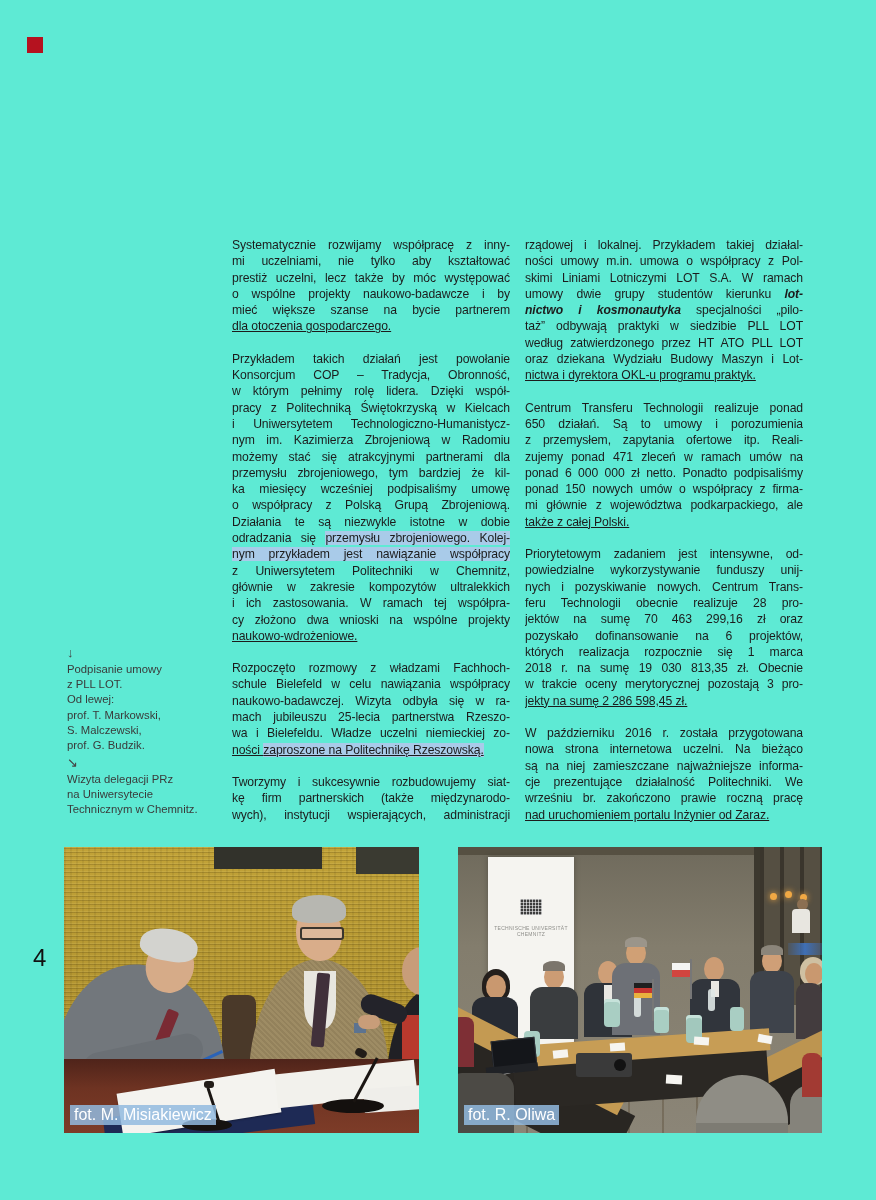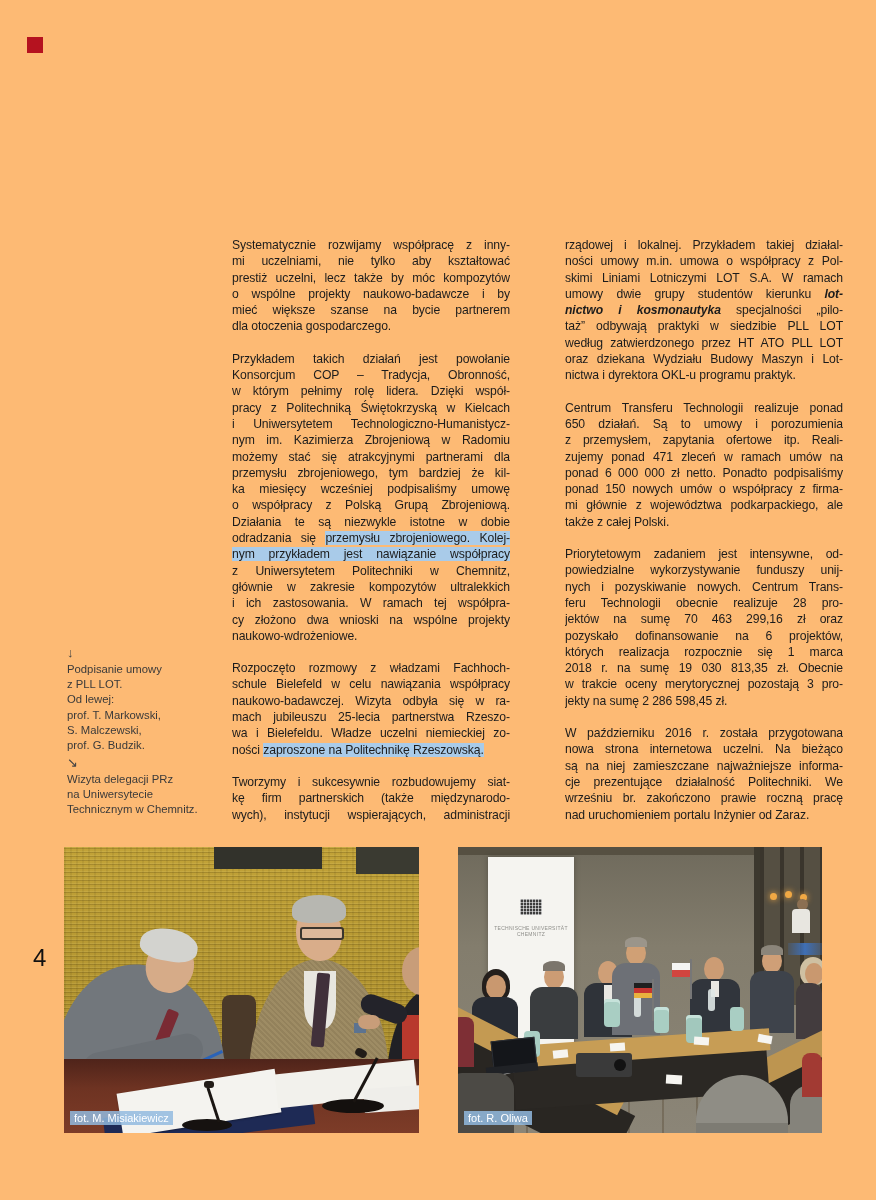--- a/index.html
+++ b/index.html
@@ -1,47 +1,47 @@
 <!DOCTYPE html>
 <html><head>
 <meta charset="utf-8">
 <style>
   html,body{margin:0;padding:0;background:#fff;}
-  .page{position:relative;width:876px;height:1200px;background:#fdba74;overflow:hidden;
+  .page{position:relative;width:876px;height:1200px;background:#5eead4;overflow:hidden;
         font-family:"Liberation Sans",sans-serif;}
   .abs{position:absolute;}
 
   
   .corner{position:absolute;left:27px;top:37px;width:16px;height:16px;background:#b5121f;}
 
   
   .col{position:absolute;top:237px;width:278px;color:#1c1c1c;font-size:12.2px;
        letter-spacing:-0.1px;}
-  .col1{left:232px;} .col2{left:565px;}
+  .col1{left:232px;} .col2{left:525px;}
   .para{margin:0 0 16px 0;}
   .tline{height:16.3px;line-height:16.3px;overflow:hidden;
          text-align:justify;text-align-last:justify;white-space:normal;}
-  .tline.lastline{text-align-last:left;}
+  .tline.lastline{text-align-last:left;text-decoration:underline;}
   .run.it{font-style:italic;font-weight:bold;}
   .run.hl{background:#a9cbe9;}
 
   
   .scap{position:absolute;left:67px;width:160px;color:#3a3a3a;font-size:11.3px;}
   .scap1{top:645px;} .scap2{top:755px;}
   .cap-arrow{font-size:13px;color:#444;height:17px;line-height:15px;}
   .cap-line{height:15.2px;line-height:15.2px;}
 
   
   .pagenum{position:absolute;left:33px;top:944px;font-size:24px;color:#111;}
 
   
   .photo{position:absolute;top:847px;height:286px;overflow:hidden;background:#888;}
   .photo-left{left:64px;width:355px;}
   .photo-right{left:458px;width:364px;}
-  .pcred{position:absolute;left:6px;bottom:8px;font-size:11px;color:#fff;
+  .pcred{position:absolute;left:6px;bottom:8px;font-size:16px;color:#fff;
          background:rgba(146,186,223,.85);padding:1px 4px;z-index:40;}
 
   
   .wallL{left:0;top:0;width:355px;height:286px;background-color:#b09231;
     background-image:
       repeating-linear-gradient(0deg, rgba(60,45,5,.20) 0 1px, rgba(255,240,170,.10) 1px 2px, rgba(0,0,0,0) 2px 4px),
       repeating-linear-gradient(90deg, rgba(0,0,0,.06) 0 2px, transparent 2px 6px),
       linear-gradient(180deg,#c2a338 0%,#b29430 55%,#a08428 100%);}
   
   .wallR{left:0;top:0;width:364px;height:286px;
@@ -53,21 +53,21 @@
 <body>
 
 <div class="page">
 
   <div class="corner"></div>
 
   <div class="col col1">
       <div class="para">
         <div class="tline"><span class="run">Systematycznie rozwijamy współpracę z inny-</span></div>
         <div class="tline"><span class="run">mi uczelniami, nie tylko aby kształtować</span></div>
-        <div class="tline"><span class="run">prestiż uczelni, lecz także by móc kompozytów</span></div>
+        <div class="tline"><span class="run">prestiż uczelni, lecz także by móc występować</span></div>
         <div class="tline"><span class="run">o wspólne projekty naukowo-badawcze i by</span></div>
         <div class="tline"><span class="run">mieć większe szanse na bycie partnerem</span></div>
         <div class="tline lastline"><span class="run">dla otoczenia gospodarczego.</span></div>
       </div>
       <div class="para">
         <div class="tline"><span class="run">Przykładem takich działań jest powołanie</span></div>
         <div class="tline"><span class="run">Konsorcjum COP – Tradycja, Obronność,</span></div>
         <div class="tline"><span class="run">w którym pełnimy rolę lidera. Dzięki współ-</span></div>
         <div class="tline"><span class="run">pracy z Politechniką Świętokrzyską w Kielcach</span></div>
         <div class="tline"><span class="run">i Uniwersytetem Technologiczno-Humanistycz-</span></div>

